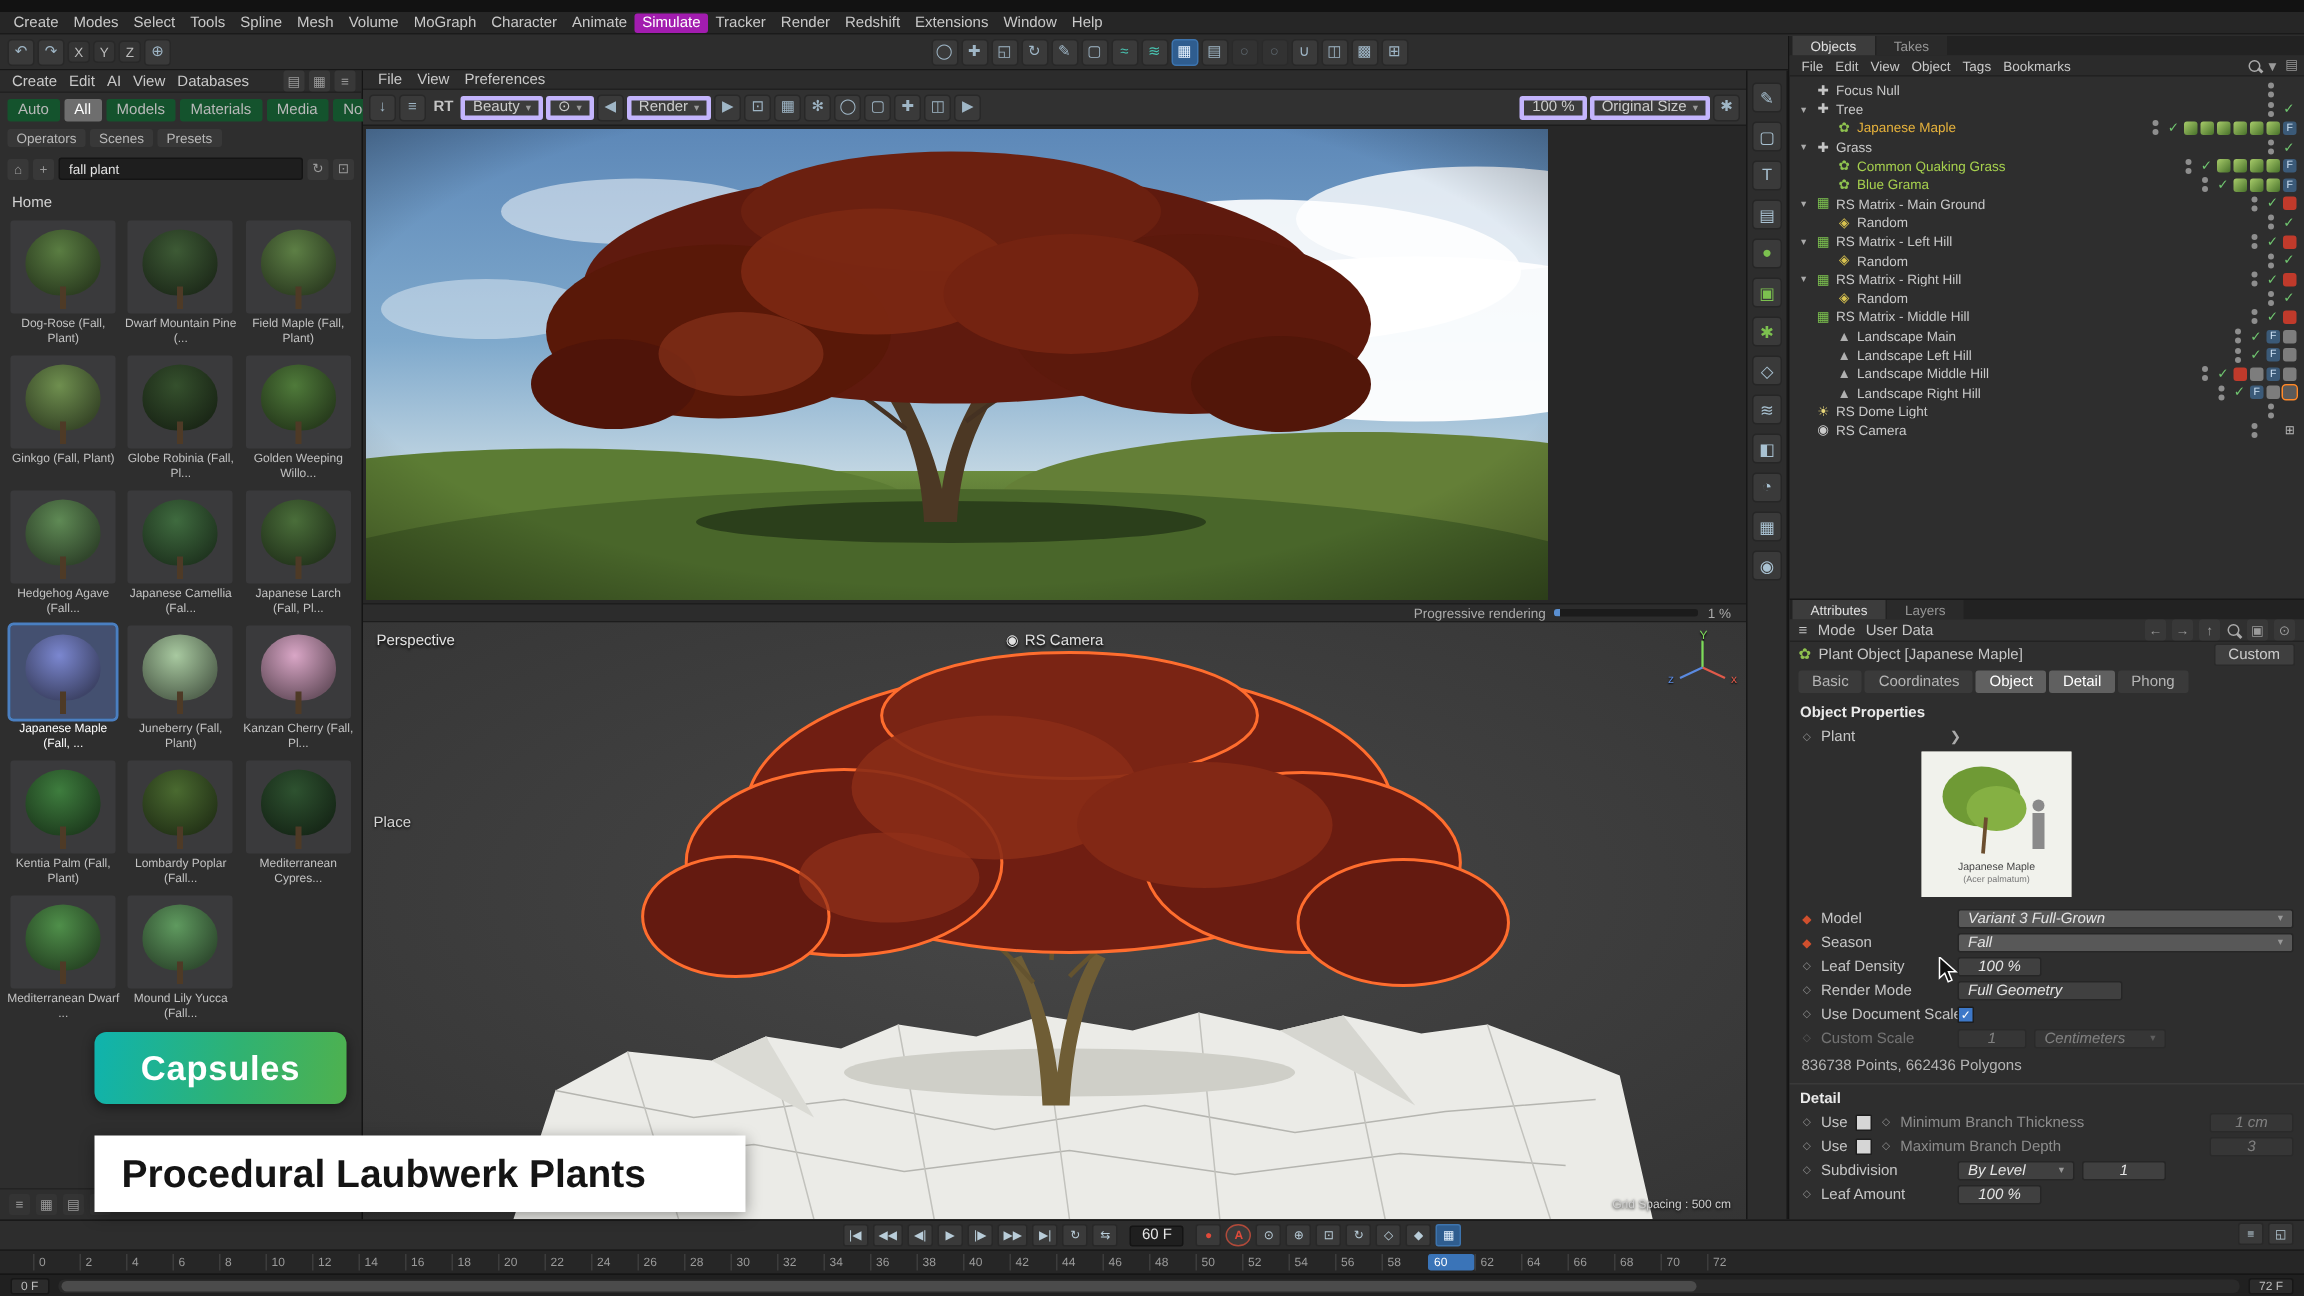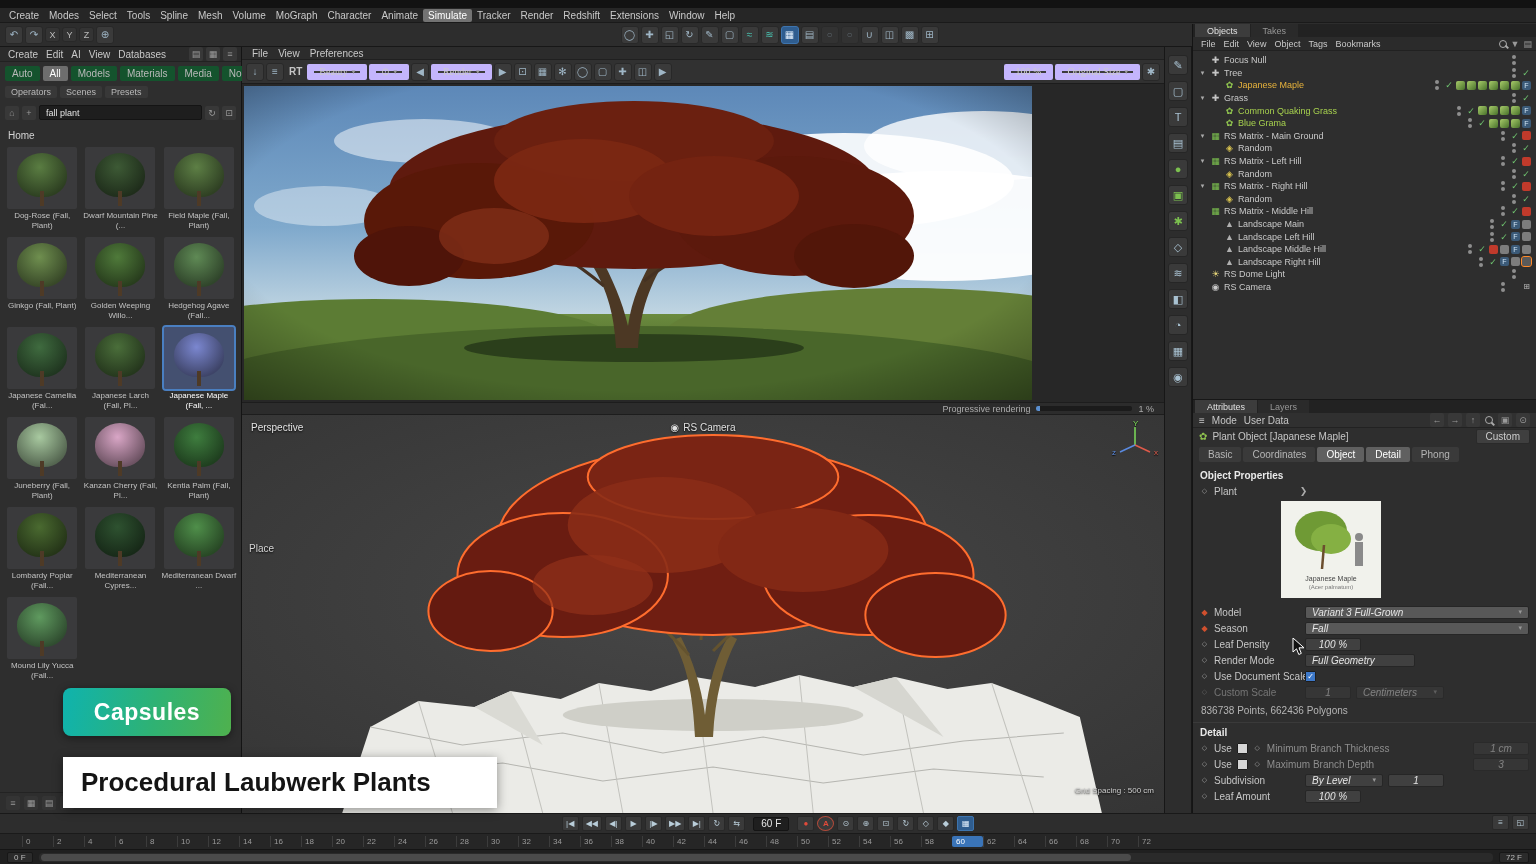--- a/index.html
+++ b/index.html
@@ -3,21 +3,21 @@
 <meta charset="utf-8">
 <style>
 *{margin:0;padding:0;box-sizing:border-box;user-select:none;}
 html,body{width:1536px;height:864px;overflow:hidden;background:#1d1d1d;}
 body{font-family:"Liberation Sans","DejaVu Sans",sans-serif;color:#c6c6c6;font-size:10px;position:relative;}
 
 
 #titlebar{position:absolute;left:0;top:0;width:100%;height:8px;background:#121212;}
 #menubar{position:absolute;left:0;top:8px;width:100%;height:15px;background:#262626;border-bottom:1px solid #1a1a1a;display:flex;align-items:center;padding:0 4px;}
 .menu-item{padding:1px 5px;color:#c9c9c9;border-radius:2px;white-space:nowrap;}
-.menu-item.active{background:#737373;color:#fff;}
+.menu-item.active{background:#a21caf;color:#fff;}
 #main-toolbar{position:absolute;left:0;top:23px;width:100%;height:24px;background:#2d2d2d;border-bottom:1px solid #171717;display:flex;align-items:center;gap:2px;padding:0 5px;}
 .tb-icon{min-width:18px;height:18px;display:inline-flex;align-items:center;justify-content:center;background:#3a3a3a;border:1px solid #282828;border-radius:3px;color:#9fb6c6;font-size:10px;}
 .tb-icon.axis{min-width:15px;height:15px;background:#343434;color:#bbb;font-size:9px;}
 .tb-icon.teal{color:#49c3b1;}
 .tb-icon.active-blue{background:#2f5d8f;border-color:#3d74ae;color:#e8f4ff;}
 .tb-icon.dim{opacity:.4;}
 .tb-spacer{flex:1;}
 
 
 #left-panel{position:absolute;left:0;top:47px;width:242px;bottom:51px;background:#2e2e2e;border-right:1px solid #141414;display:flex;flex-direction:column;}
@@ -41,34 +41,34 @@
 .tile .label{font-size:8px;color:#c2c2c2;text-align:center;line-height:1.2;height:19px;overflow:hidden;width:76px;}
 .tile.sel .label{color:#fff;}
 .ab-footer{display:flex;gap:4px;padding:3px 6px;border-top:1px solid #232323;color:#999;}
 .ab-footer .sr-icon{background:#343434;}
 
 
 #center{position:absolute;left:242px;top:47px;width:922px;bottom:51px;display:flex;flex-direction:column;background:#2a2a2a;}
 .rv-menubar{height:13px;display:flex;gap:2px;align-items:center;padding:0 6px;background:#2c2c2c;border-bottom:1px solid #202020;}
 .rv-menubar .menu-item{padding:0 4px;}
 .rv-toolbar{height:24px;display:flex;align-items:center;gap:2px;padding:0 4px;background:#313131;border-bottom:1px solid #1c1c1c;}
-.rv-dd{height:16px;background:#3c3c3c;border:7px solid #c4b5fd;border-radius:2px;display:flex;align-items:center;gap:4px;padding:0 5px;color:#ccc;white-space:nowrap;font-family:Liberation Serif, serif;}
+.rv-dd{height:16px;background:#3c3c3c;border:3px solid #c4b5fd;border-radius:2px;display:flex;align-items:center;gap:4px;padding:0 5px;color:#ccc;white-space:nowrap;}
 .car{font-size:7px;color:#999;}
 .rt-label{color:#c4c4c4;font-weight:bold;padding:0 3px;}
 .rv-canvas{flex:0 0 318px;background:#272727;position:relative;}
 .rv-canvas svg{position:absolute;left:2px;top:2px;}
 .progress-row{height:13px;background:#2c2c2c;border-top:1px solid #1d1d1d;border-bottom:1px solid #1d1d1d;display:flex;align-items:center;justify-content:flex-end;gap:6px;padding:0 10px;color:#ababab;font-size:9px;}
 .progress-track{width:96px;height:5px;background:#1b1b1b;border-radius:2px;overflow:hidden;}
 .progress-fill{height:100%;width:4%;background:#5a8fd0;}
 .viewport{flex:1;position:relative;background:#3c3c3c;overflow:hidden;}
 .viewport svg.scene{position:absolute;inset:0;width:100%;height:100%;}
 .vp-label{position:absolute;left:9px;top:7px;color:#e4e4e4;text-shadow:0 1px 2px #000;}
 .vp-camera{position:absolute;top:7px;left:50%;transform:translateX(-50%);display:flex;gap:4px;align-items:center;color:#e0e0e0;text-shadow:0 1px 2px #000;}
 .vp-place{position:absolute;left:7px;top:128px;color:#d5d5d5;text-shadow:0 1px 2px #000;}
-.vp-grid{position:absolute;right:10px;bottom:18px;color:#cfcfcf;font-size:8px;text-shadow:0 1px 2px #000;}
+.vp-grid{position:absolute;right:10px;bottom:6px;color:#cfcfcf;font-size:8px;text-shadow:0 1px 2px #000;}
 .vp-axis{position:absolute;right:8px;top:6px;width:42px;height:42px;}
 .vp-axis span{position:absolute;font-size:8px;text-shadow:0 1px 1px #000;}
 .ax-y{left:19px;top:-2px;color:#7ddc5a;}
 .ax-x{right:-2px;bottom:6px;color:#e05a4a;}
 .ax-z{left:-2px;bottom:6px;color:#5a8ae0;}
 
 
 #mode-strip{position:absolute;left:1164px;top:47px;width:28px;bottom:51px;background:#2d2d2d;border-left:1px solid #171717;border-right:1px solid #171717;display:flex;flex-direction:column;align-items:center;gap:6px;padding-top:8px;}
 .strip-icon{width:20px;height:20px;display:flex;align-items:center;justify-content:center;background:#3a3a3a;border:1px solid #262626;border-radius:3px;color:#a9c2d2;font-size:11px;}
 .strip-icon.green{color:#7cc14f;}
@@ -282,20 +282,27 @@
           <div class="trunk"></div>
         </div>
         <div class="label">Field Maple (Fall, Plant)</div>
       </div>
       <div class="tile">
         <div class="thumb">
           <div class="canopy" style="background: radial-gradient(circle at 45% 32%, rgb(111, 143, 79) 0%, rgb(56, 72, 40) 75%);"></div>
           <div class="trunk"></div>
         </div>
         <div class="label">Ginkgo (Fall, Plant)</div>
+      </div>
+      <div class="tile">
+        <div class="thumb">
+          <div class="canopy" style="background: radial-gradient(circle at 45% 32%, rgb(53, 80, 45) 0%, rgb(27, 40, 23) 75%);"></div>
+          <div class="trunk"></div>
+        </div>
+        <div class="label">Globe Robinia (Fall, Pl...</div>
       </div>
       <div class="tile">
         <div class="thumb">
           <div class="canopy" style="background: radial-gradient(circle at 45% 32%, rgb(79, 122, 58) 0%, rgb(40, 61, 29) 75%);"></div>
           <div class="trunk"></div>
         </div>
         <div class="label">Golden Weeping Willo...</div>
       </div>
       <div class="tile">
         <div class="thumb">

